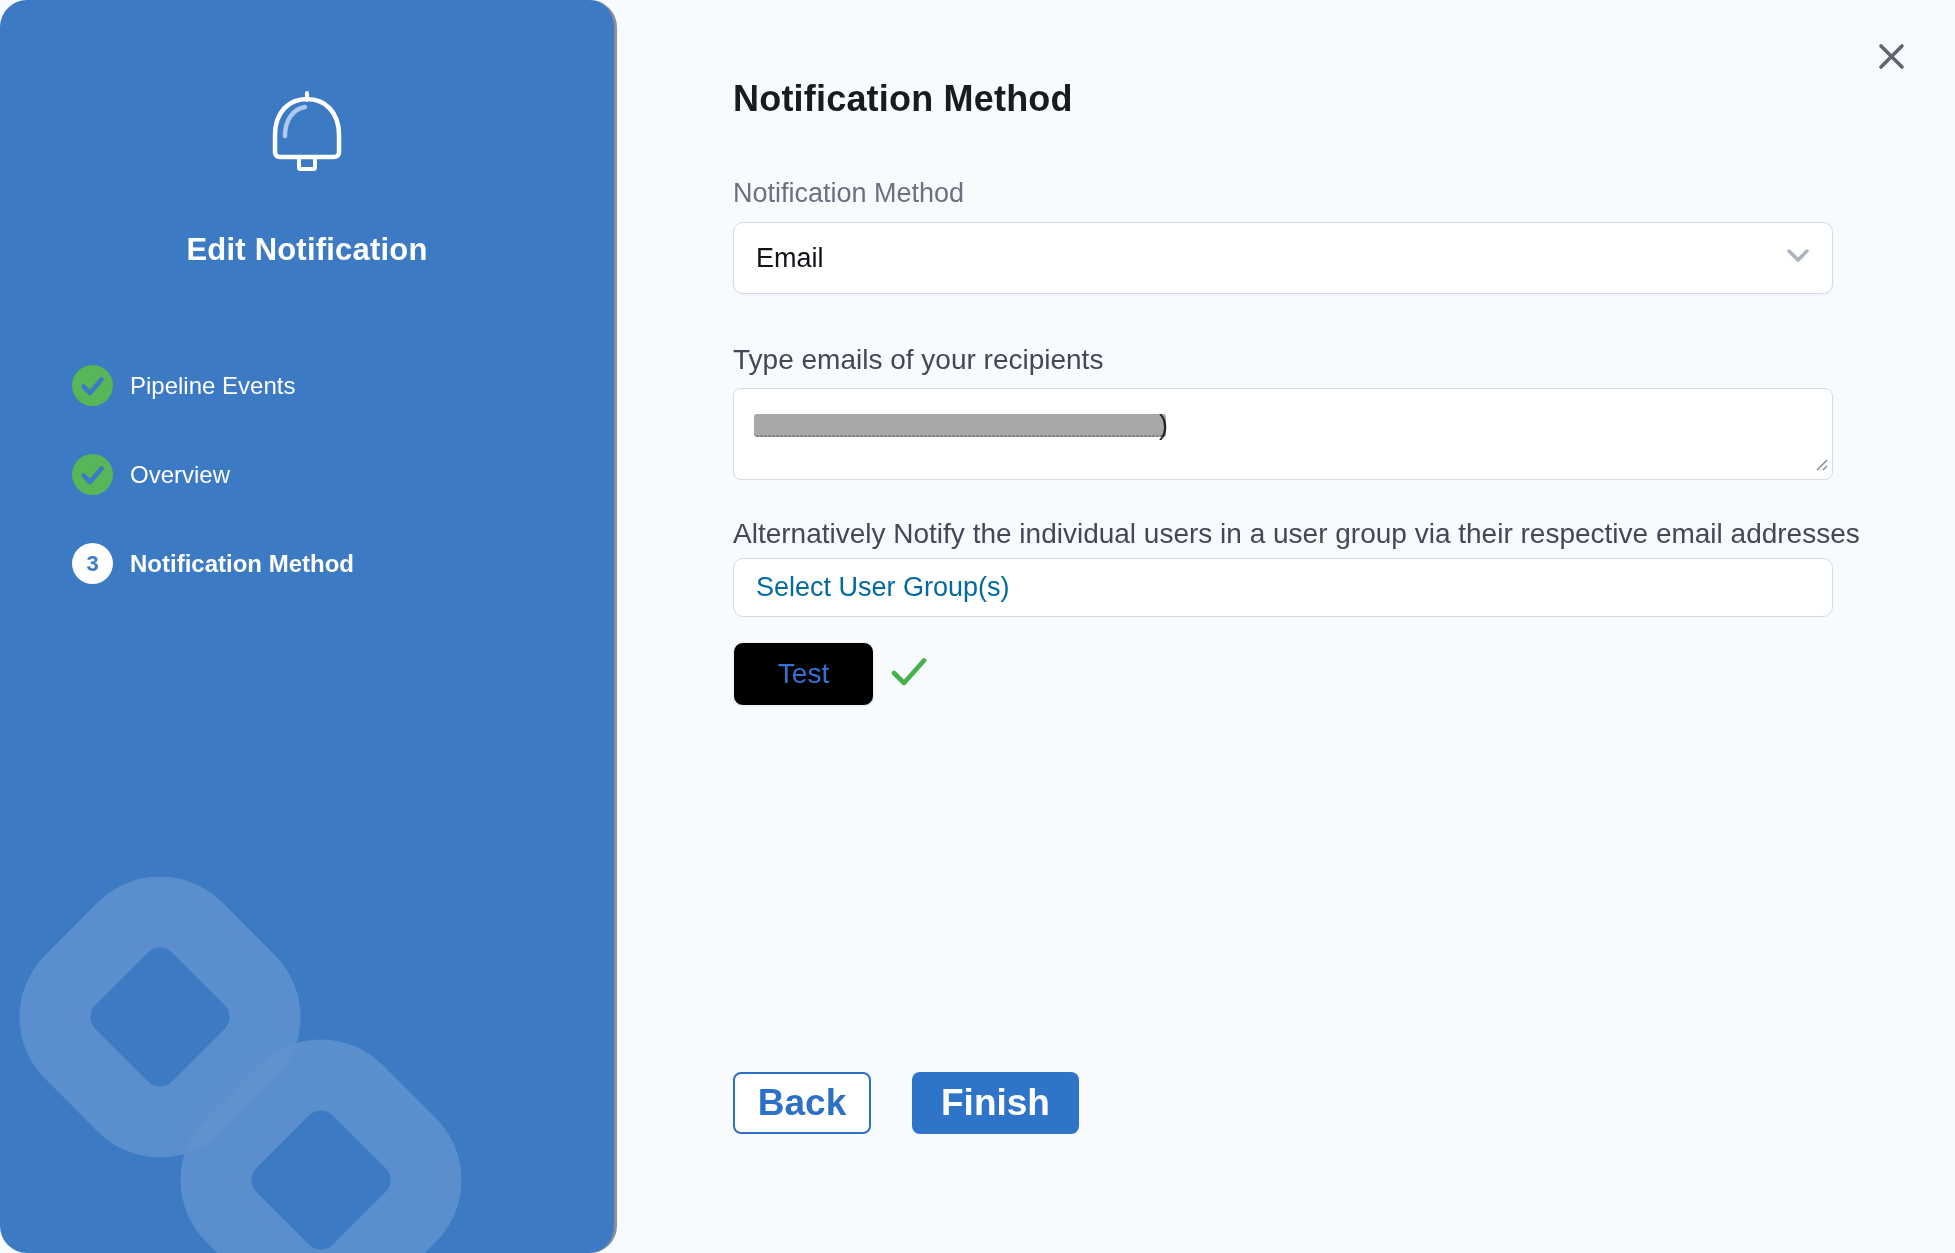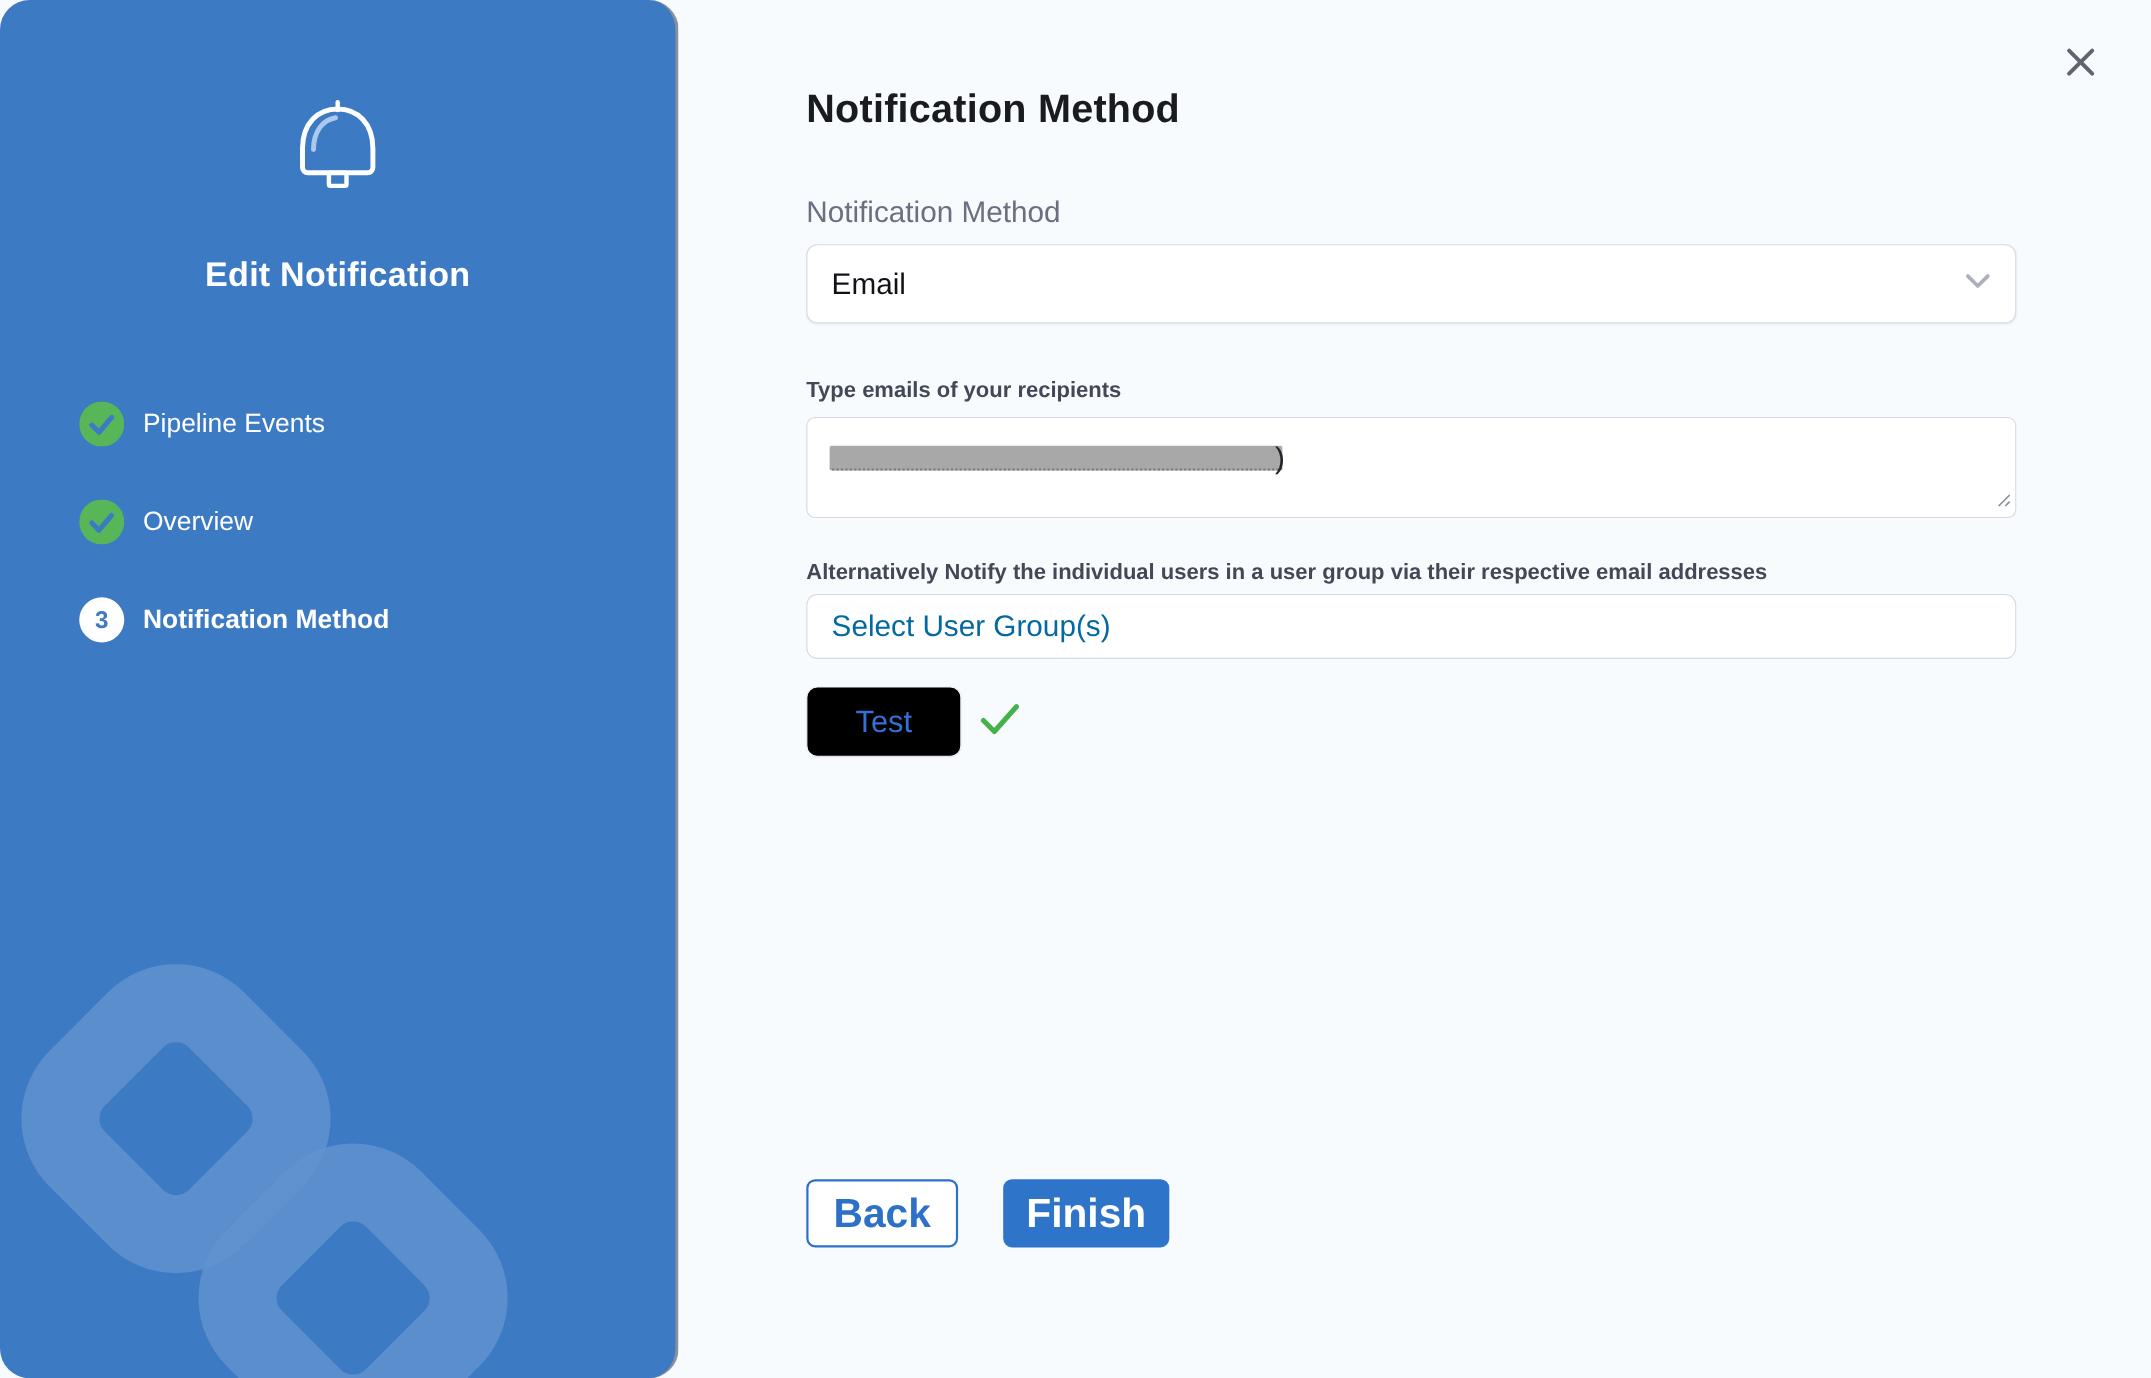--- a/index.html
+++ b/index.html
@@ -85,22 +85,22 @@
     letter-spacing: 0.2px;
   }
   .field-label {
     font-size: 27px;
     color: #6b7080;
     font-weight: 400;
     margin-top: 0;
   }
   .label-method   { margin-top: 58px; }
   .label-bold {
-    font-size: 20px;
-    font-weight: 700;
+    font-size: 28px;
+    font-weight: 400;
     color: #424856;
   }
   .label-recipients { margin-top: 50px; }
   .label-groups     { margin-top: 38px; }
 
   .select-box {
     margin-top: 13px;
     width: 1100px; height: 72px;
     background: #ffffff;
     border: 1px solid #d5dae4;
@@ -181,21 +181,21 @@
     font-weight: 700;
     cursor: pointer;
   }
   .btn-back {
     width: 138px;
     background: #ffffff;
     border: 2px solid #2c70c7;
     color: #2c70c7;
   }
   .btn-finish {
-    width: 151px;
+    width: 167px;
     margin-left: 41px;
     background: #2e74c9;
     border: none;
     color: #ffffff;
   }
 </style>
 </head>
 <body>
 
 <div class="app">

